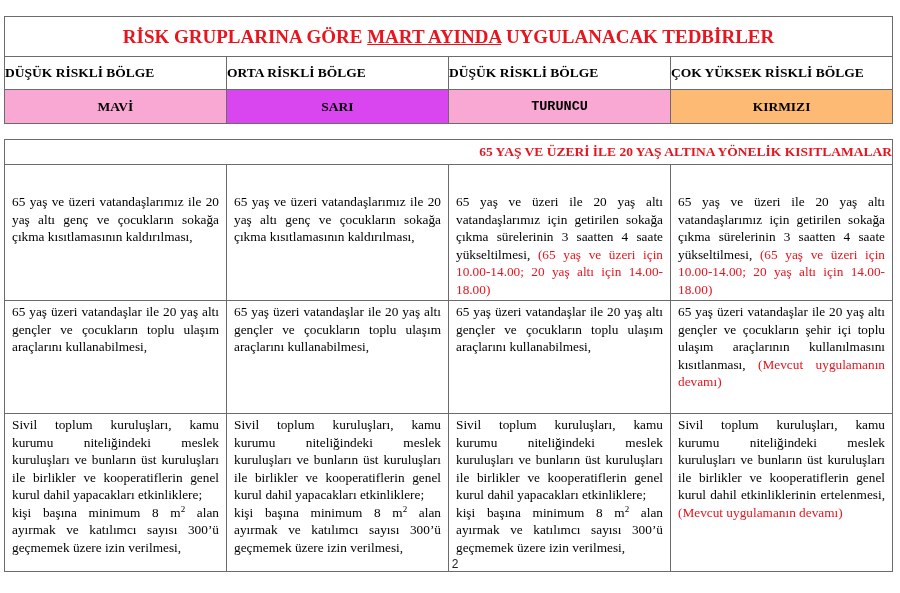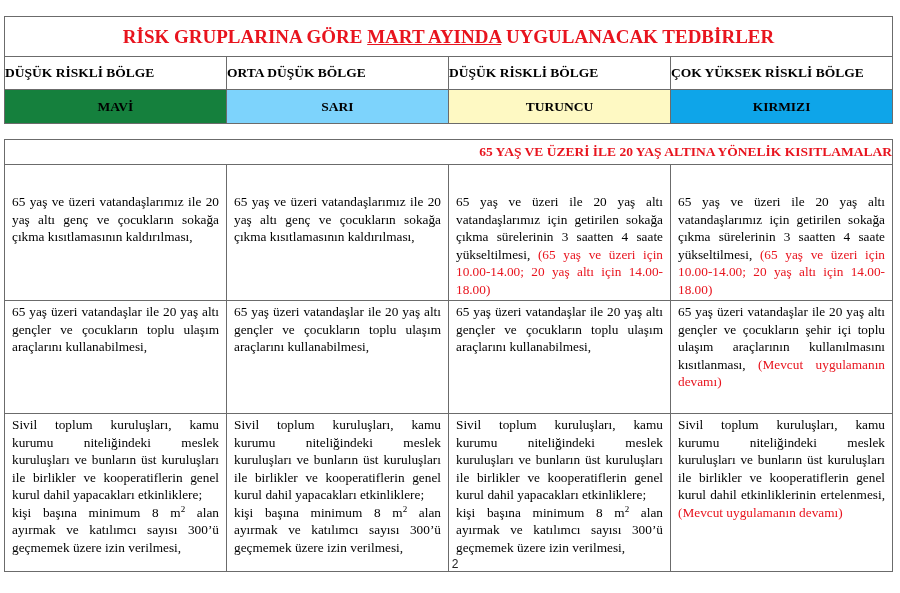--- a/index.html
+++ b/index.html
@@ -35,29 +35,29 @@
       <col class="c">
       <col class="c">
       <col class="c">
     </colgroup>
   <tbody>
       <tr>
     <td colspan="4" class="title-cell"><span>RİSK GRUPLARINA GÖRE </span><u>MART AYINDA</u><span> UYGULANACAK TEDBİRLER</span></td>
   </tr>
   <tr>
     <td class="zone-cell">DÜŞÜK RİSKLİ BÖLGE</td>
-    <td class="zone-cell">ORTA DÜŞÜK BÖLGE</td>
+    <td class="zone-cell">ORTA RİSKLİ BÖLGE</td>
     <td class="zone-cell">DÜŞÜK RİSKLİ BÖLGE</td>
     <td class="zone-cell">ÇOK YÜKSEK RİSKLİ BÖLGE</td>
   </tr>
   <tr>
-    <td class="color-cell" style="background: #15803d;">MAVİ</td>
-    <td class="color-cell" style="background: #7dd3fc;">SARI</td>
-    <td class="color-cell" style="background: #fef9c3;">TURUNCU</td>
-    <td class="color-cell" style="background: #0ea5e9;">KIRMIZI</td>
+    <td class="color-cell" style="background: #f9a8d4;">MAVİ</td>
+    <td class="color-cell" style="background: #d946ef;">SARI</td>
+    <td class="color-cell" style="background: #f9a8d4; font-family: Liberation Mono, monospace;">TURUNCU</td>
+    <td class="color-cell" style="background: #fdba74;">KIRMIZI</td>
   </tr>
 </tbody>
   </table>
 
 <table id="main-table">
   <colgroup>
       <col class="c">
       <col class="c">
       <col class="c">
       <col class="c">

